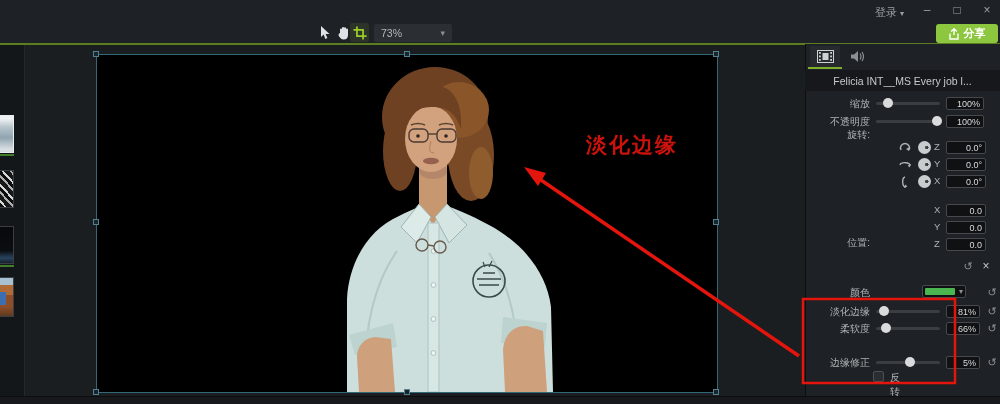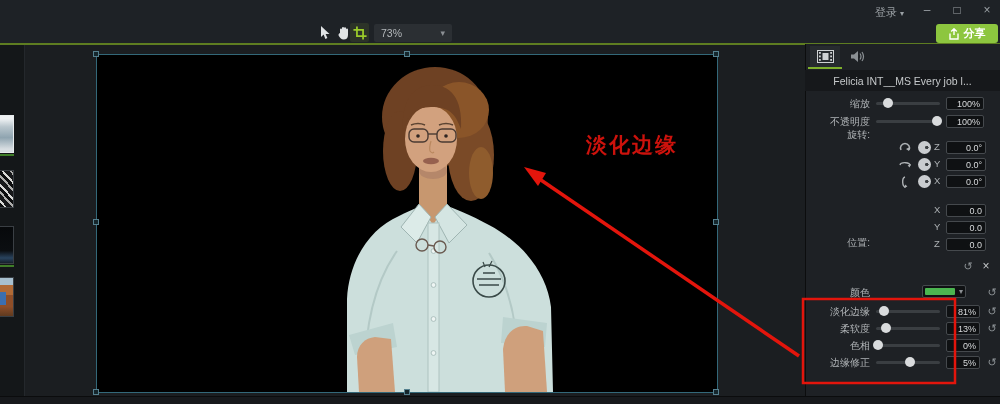--- a/index.html
+++ b/index.html
@@ -283,39 +283,36 @@
         <span class="knob" style="left:13%;"></span>
       </span>
     <span class="vbox" style="width:34px;">81%</span>
     <span class="reseti">↺</span>
   </div>
   <div class="prow" style="top:322px;">
     <span class="plabel">柔软度</span>
     <span class="ptrack">
         <span class="knob" style="left:16%;"></span>
       </span>
-    <span class="vbox" style="width:34px;">13%</span>
+    <span class="vbox" style="width:34px;">66%</span>
     <span class="reseti">↺</span>
-  </div>
-  <div class="prow" style="top:339px;">
-    <span class="plabel">色相</span>
-    <span class="ptrack">
-        <span class="knob" style="left:3%;"></span>
-      </span>
-    <span class="vbox" style="width:34px;">0%</span>
   </div>
   <div class="prow" style="top:356px;">
     <span class="plabel">边缘修正</span>
     <span class="ptrack">
         <span class="knob" style="left:53%;"></span>
       </span>
     <span class="vbox" style="width:34px;">5%</span>
     <span class="reseti">↺</span>
   </div>
 
+  <div class="prow" style="top:371px;">
+    <span class="checkbox"></span>
+    <span class="chklabel">反转</span>
+  </div>
 
   <div class="bottomstrip"></div>
 
   <svg class="overlaysvg">
     <line x1="799" y1="356" x2="538" y2="178" stroke="#e3150c" stroke-width="3.5"></line>
     <polygon points="524,167 546,173 538,186" fill="#e3150c"></polygon>
     <rect x="803" y="299" width="152" height="84" fill="none" stroke="#e3150c" stroke-width="2.5"></rect>
   </svg>
 
 </div>

